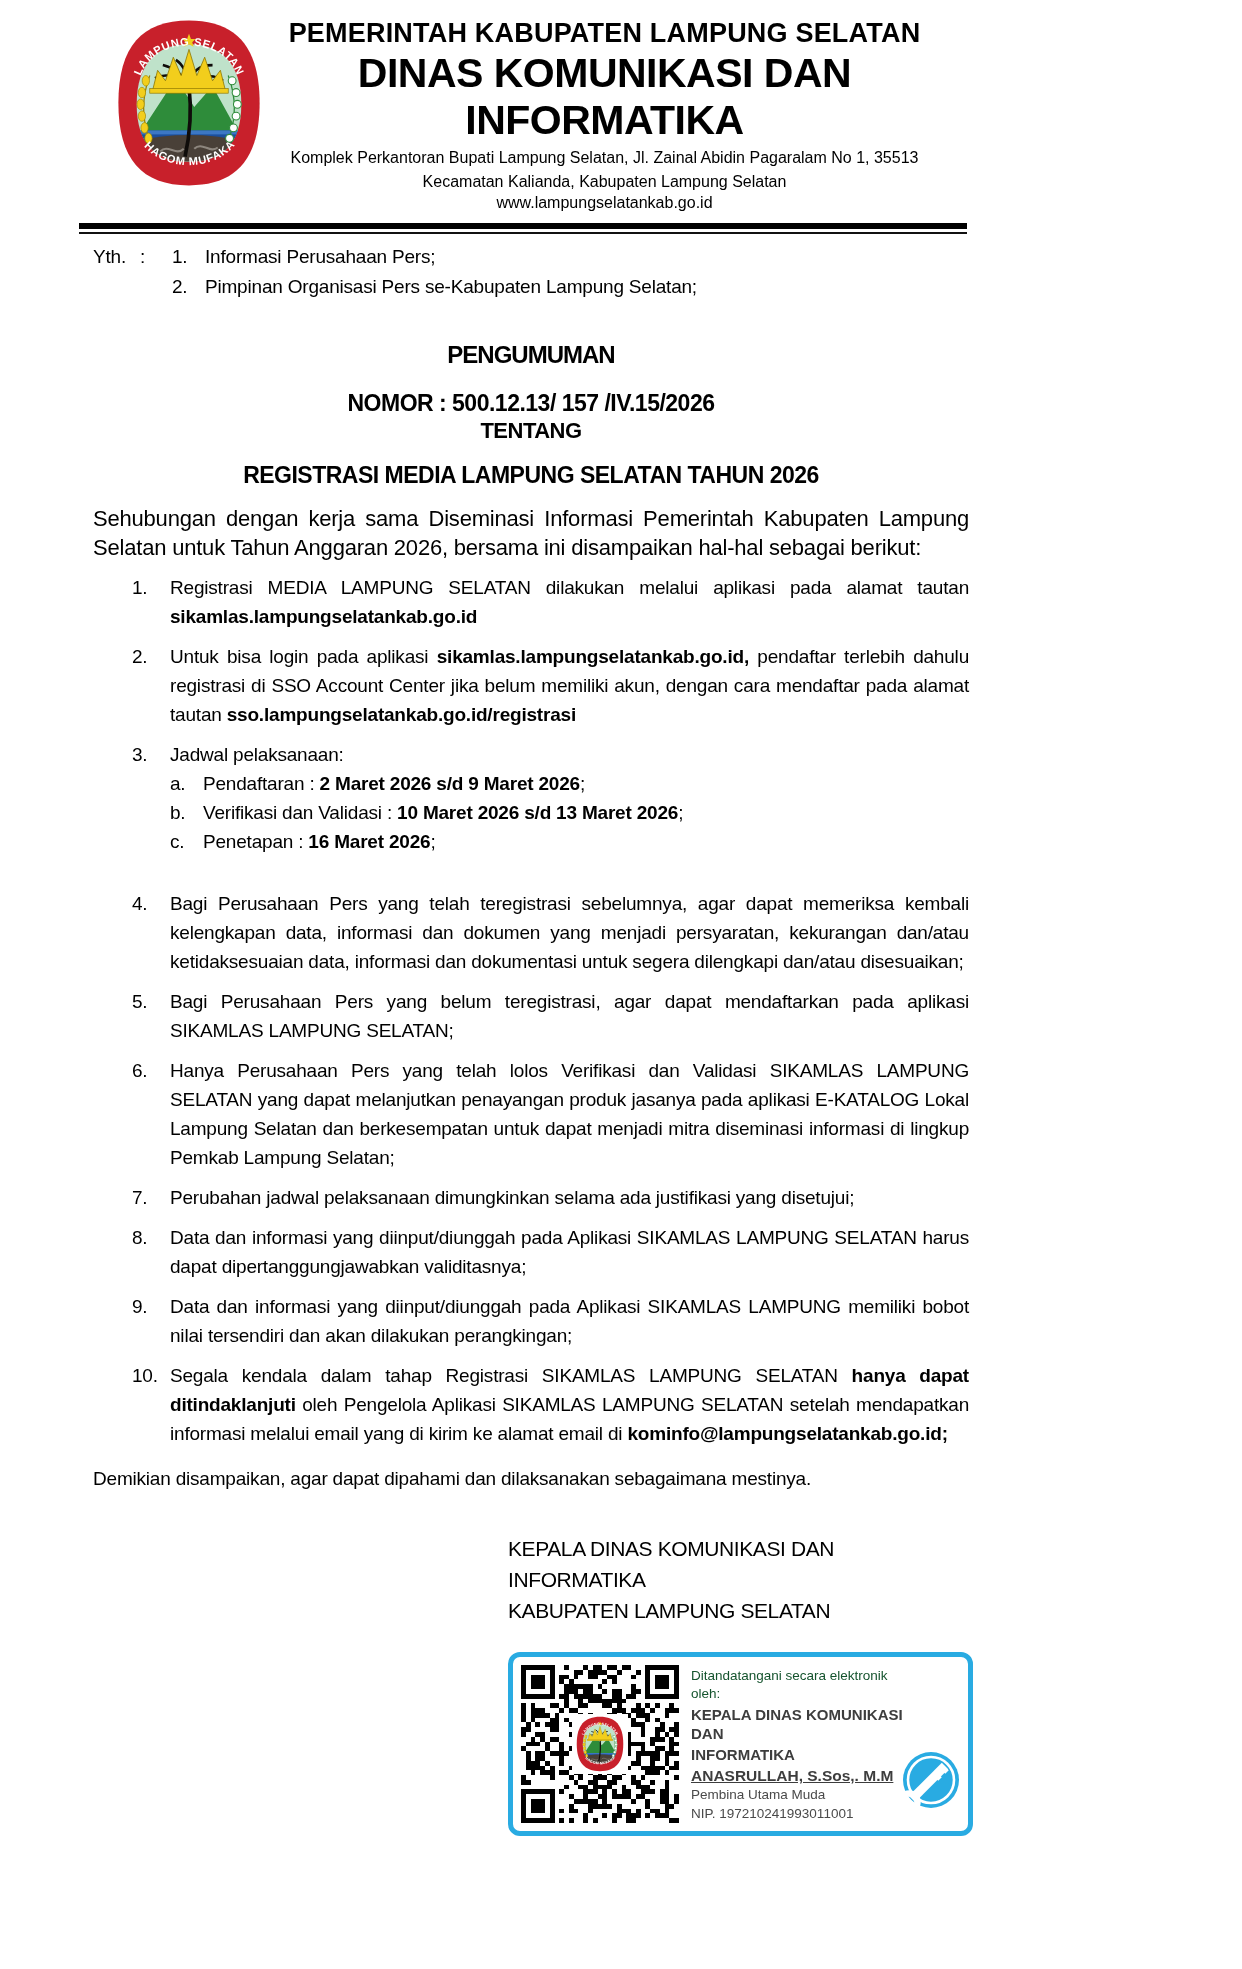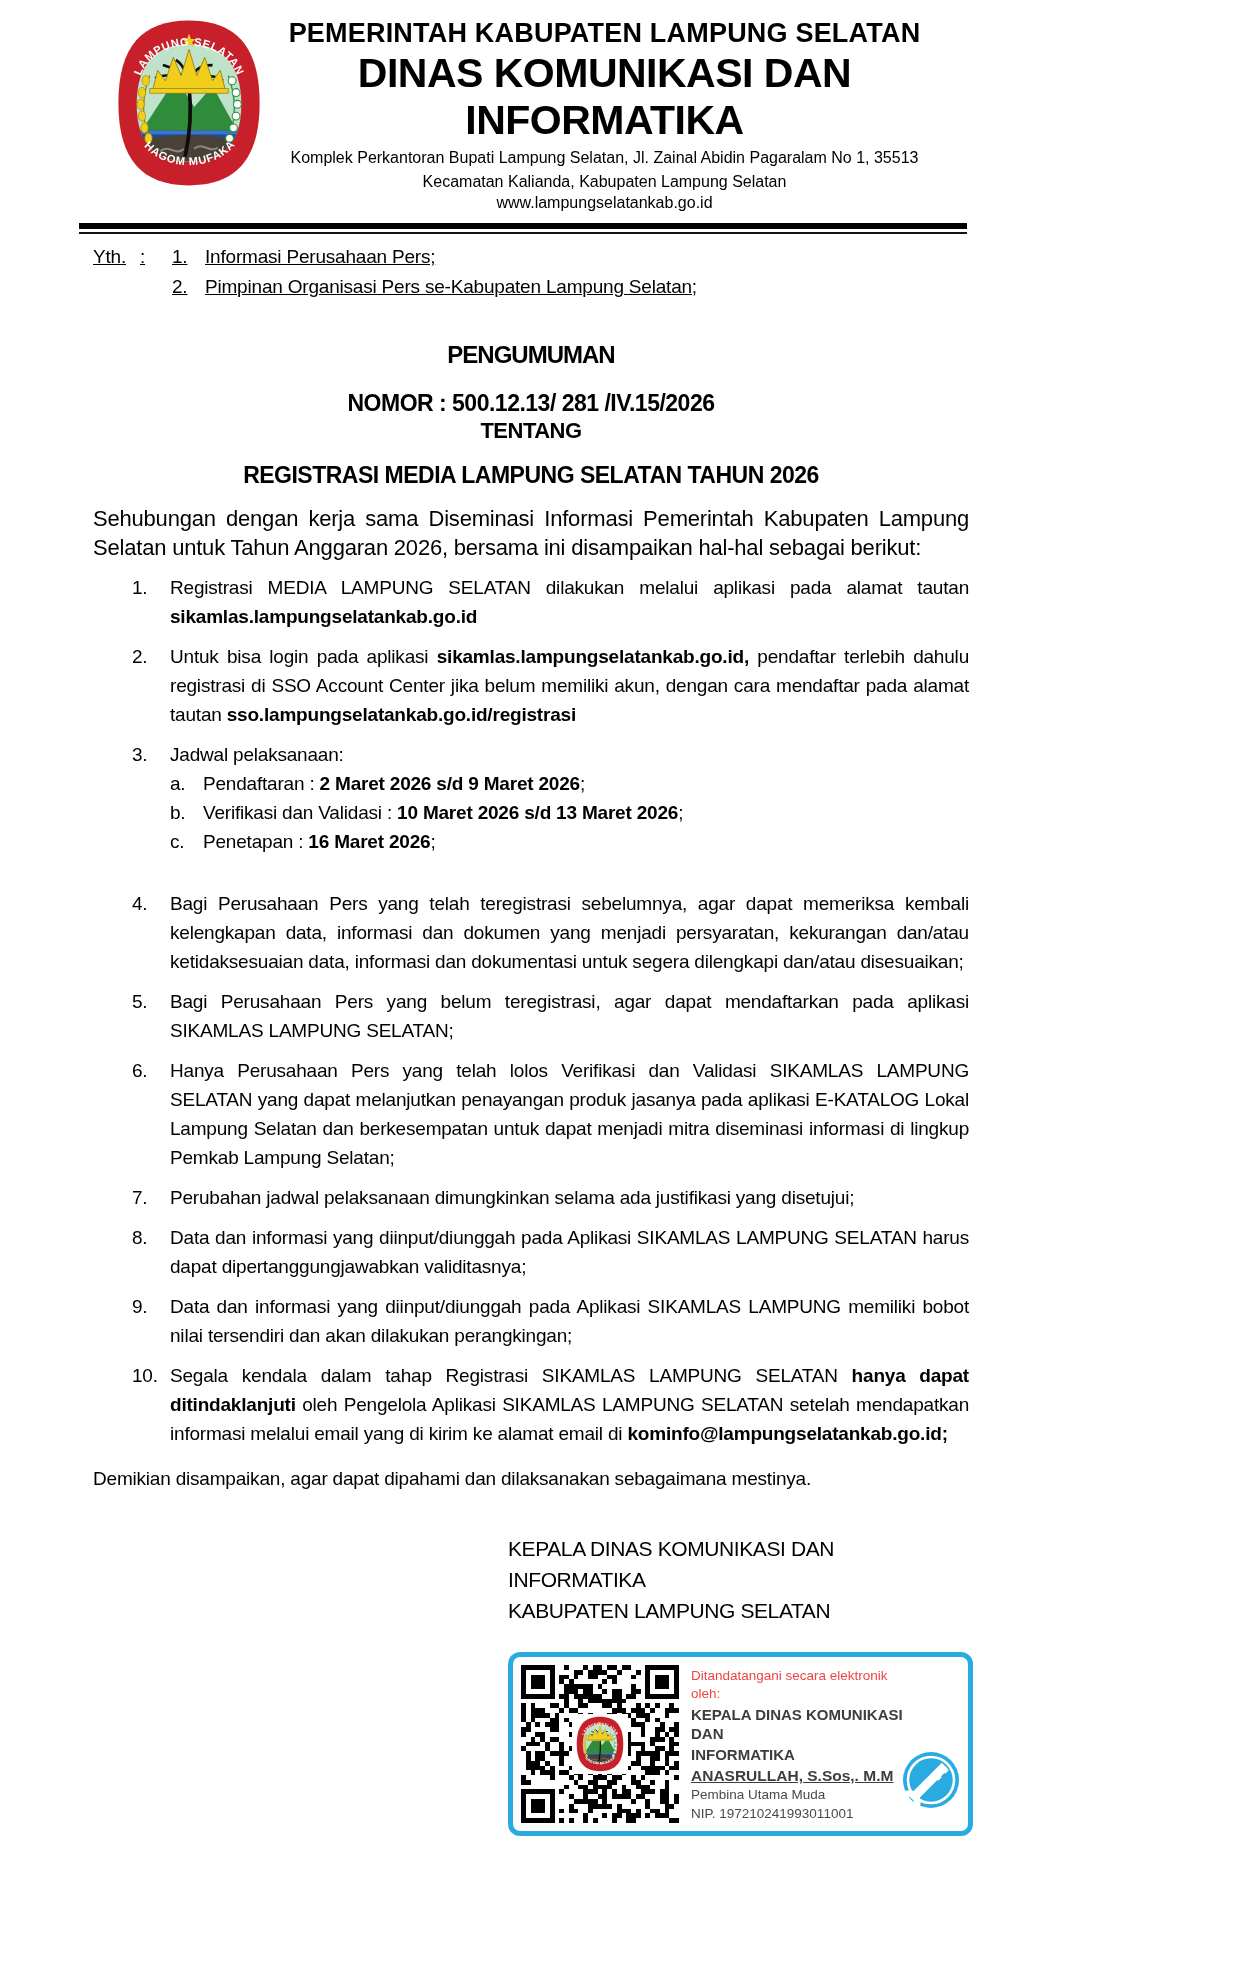--- a/index.html
+++ b/index.html
@@ -15,21 +15,21 @@
   .letterhead{position:relative;min-height:186px;padding-top:18px;}
   .crest-box{position:absolute;left:106px;top:18px;width:166px;height:170px;}
   .crest-box svg{width:100%;height:100%;}
   .lh-text{margin-left:235px;margin-right:72px;text-align:center;}
   .lh-line1{font-size:27px;font-weight:bold;letter-spacing:.2px;}
   .lh-line2{font-size:41px;font-weight:bold;letter-spacing:-.5px;margin-top:1px;}
   .lh-addr{font-size:16px;line-height:21px;margin-top:3px;}
   .lh-web{font-size:16px;line-height:21px;}
   .head-rule{margin:10px 79px 0 79px;border-top:6px solid #000;border-bottom:2px solid #111;height:3px;}
   
-  .yth{display:flex;margin:8px 77px 0 93px;font-size:19px;line-height:30px;letter-spacing:-.2px;text-decoration:underline;}
+  .yth{display:flex;margin:8px 77px 0 93px;font-size:19px;line-height:30px;letter-spacing:-.2px;}
   .yth-label{width:47px;flex:none;}
   .yth-colon{width:32px;flex:none;}
   .yth-row{display:flex;}
   .yth-no{width:33px;flex:none;}
   
   .title-block{margin:0 77px 0 93px;text-align:center;}
   .doc-title{margin-top:33px;font-size:24px;font-weight:bold;letter-spacing:-1px;line-height:40px;}
   .doc-number{margin-top:14px;font-size:23px;font-weight:bold;letter-spacing:-.5px;line-height:28px;}
   .doc-about{font-size:22px;font-weight:bold;letter-spacing:-.5px;line-height:28px;}
   .doc-subject{margin-top:16px;font-size:23px;font-weight:bold;letter-spacing:-.5px;line-height:28px;}
@@ -53,21 +53,21 @@
     display:flex;padding:8px;
   }
   .qr{position:relative;width:158px;height:158px;flex:none;}
   .qr svg{width:100%;height:100%;}
   .qr-logo{
     position:absolute;left:50%;top:50%;transform:translate(-50%,-50%);
     width:56px;height:60px;background:#fff;padding:2px;box-sizing:border-box;
   }
   .qr-logo svg{width:100%;height:100%;}
   .stamp-text{display:flex;flex-direction:column;margin-left:12px;padding-top:2px;width:222px;}
-  .stamp-label{font-size:13.5px;color:#ef4444;line-height:18px;}
+  .stamp-label{font-size:13.5px;color:#14532d;line-height:18px;}
   .stamp-signer{font-size:15px;font-weight:bold;color:#3D3D3D;line-height:19px;margin-top:2px;}
   .stamp-name{font-size:15.5px;font-weight:bold;color:#3D3D3D;text-decoration:underline;margin-top:auto;line-height:19px;white-space:nowrap;}
   .stamp-rank{font-size:13.5px;color:#4A4A4A;line-height:19px;}
   .stamp-nip{font-size:13.5px;color:#4A4A4A;line-height:19px;}
   .key-badge{position:absolute;right:4px;bottom:12px;width:70px;height:70px;}
   .hidden-defs{position:absolute;width:0;height:0;overflow:hidden;}
   b{font-weight:bold;}
 </style>
 </head>
 <body>
@@ -158,21 +158,21 @@
         </div>
         <div class="yth-row">
           <span class="yth-no">2.</span>
           <span class="yth-text">Pimpinan Organisasi Pers se-Kabupaten Lampung Selatan;</span>
         </div>
       </div>
   </div>
 
   <div class="title-block">
     <div class="doc-title">PENGUMUMAN</div>
-    <div class="doc-number">NOMOR : 500.12.13/ 281 /IV.15/2026</div>
+    <div class="doc-number">NOMOR : 500.12.13/ 157 /IV.15/2026</div>
     <div class="doc-about">TENTANG</div>
     <div class="doc-subject">REGISTRASI MEDIA LAMPUNG SELATAN TAHUN 2026</div>
   </div>
 
   <p class="intro">Sehubungan dengan kerja sama Diseminasi Informasi Pemerintah Kabupaten Lampung Selatan untuk Tahun Anggaran 2026, bersama ini disampaikan hal-hal sebagai berikut:</p>
   <div class="list">
       <div class="item">
         <span class="item-no">1.</span>
         <div class="item-body">Registrasi MEDIA LAMPUNG SELATAN dilakukan melalui aplikasi pada alamat tautan <b>sikamlas.lampungselatankab.go.id</b></div>
       </div>

